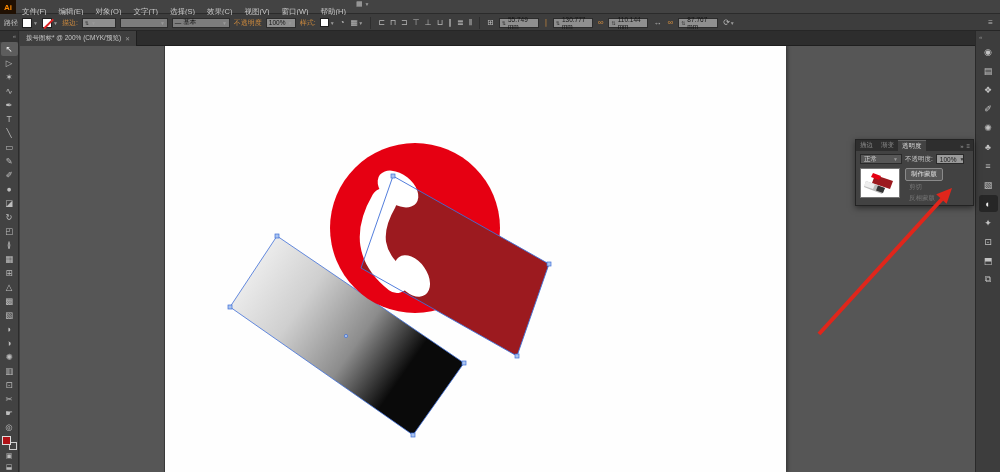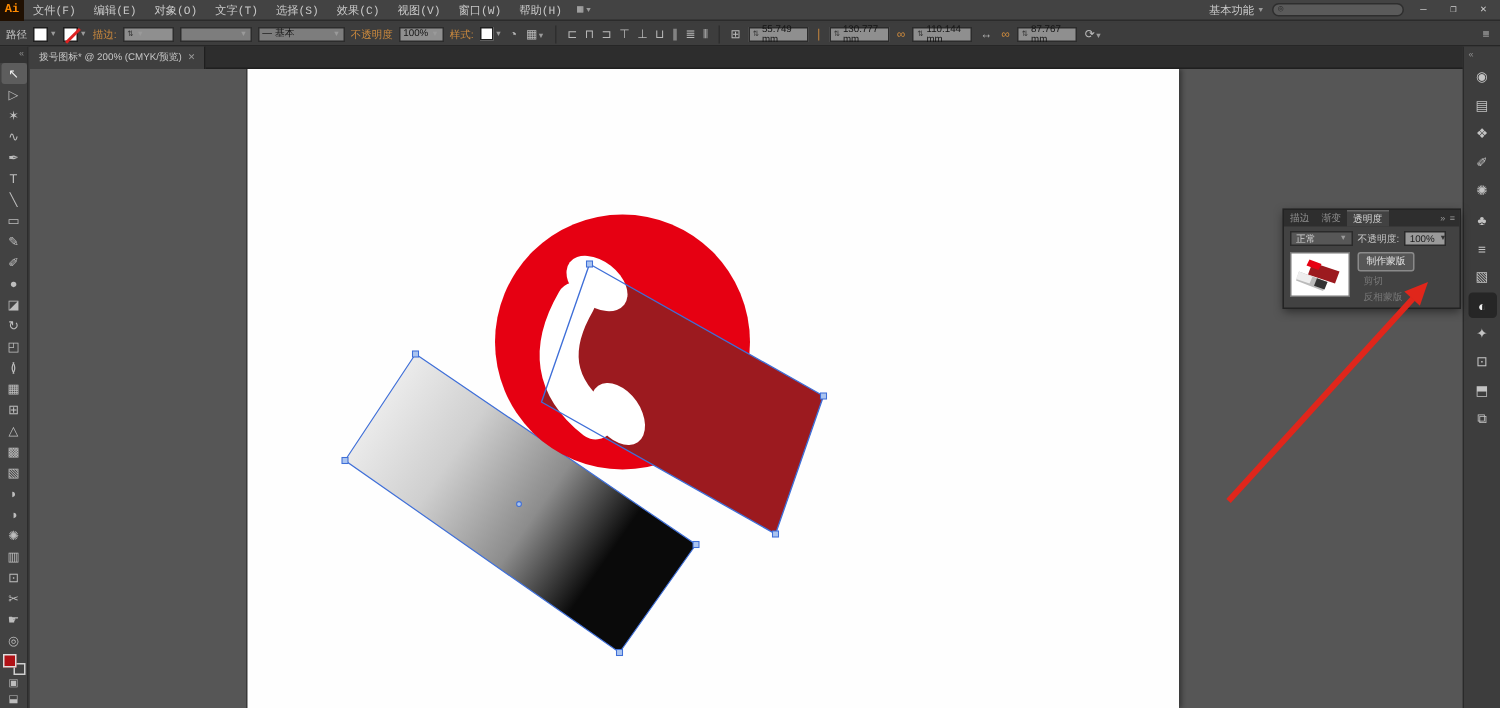--- a/index.html
+++ b/index.html
@@ -1,22 +1,22 @@
 <!DOCTYPE html>
 <html style="--circle-red: #e60012; --dark-red: #9c1a1f; --phone: #ffffff; --g-start: #ffffff; --g-mid: #8c8c8c; --g-end: #0a0a0a; --sel: #3f6fd8; --anchor: #aac4f0; --arrow: #e0261b;"><head>
 <meta charset="utf-8">
 <style>
   * { margin:0; padding:0; box-sizing:border-box; }
   html,body { width:1000px; height:472px; overflow:hidden; }
   body { font-family:"Liberation Sans","DejaVu Sans",sans-serif; background:#3d3d3d; position:relative; }
 
   
   .titlebar { position:absolute; left:0; top:0; width:1000px; height:14px;
-    background:#434343; border-bottom:1px solid #2b2b2b; display:flex; align-items:center;
-    font-size:7.5px; color:#c9c9c9;font-family:Liberation Mono, monospace; }
+    background:#434343; border-bottom:1px solid #2b2b2b; display:flex; align-items:flex-start;
+    font-size:7.5px; color:#c9c9c9; }
   .ai-logo { width:16px; height:14px; background:#201002; color:#ff8a00; font-weight:bold;
     font-size:8px; display:flex; align-items:center; justify-content:center; }
   .menu-item { padding:0 6px; height:24px; display:flex; align-items:center; cursor:default; }
   .tb-iconbtn { color:#b5b5b5; font-size:7px; padding:0 4px; display:flex; align-items:center; gap:2px; }
   .tb-right { margin-left:auto; display:flex; align-items:center; gap:6px; padding-right:4px; }
   .workspace { display:flex; align-items:center; gap:3px; color:#c9c9c9; }
   .caret { font-size:5px; color:#9a9a9a; }
   .searchbox { width:88px; height:9px; background:#5a5a5a; border:1px solid #2e2e2e;
     border-radius:5px; display:flex; align-items:center; padding:0 3px; gap:2px; }
   .searchbox .mag { font-size:6px; color:#2f2f2f; line-height:1; }
@@ -102,32 +102,20 @@
   <span class="menu-item">文件(F)</span>
   <span class="menu-item">编辑(E)</span>
   <span class="menu-item">对象(O)</span>
   <span class="menu-item">文字(T)</span>
   <span class="menu-item">选择(S)</span>
   <span class="menu-item">效果(C)</span>
   <span class="menu-item">视图(V)</span>
   <span class="menu-item">窗口(W)</span>
   <span class="menu-item">帮助(H)</span>
   <span class="tb-iconbtn">▦ <span class="caret">▼</span></span>
-  <div class="tb-right">
-    <span class="workspace">
-      <span>基本功能</span>
-        <span class="caret">▼</span>
-    </span>
-    <div class="searchbox">
-      <span class="mag">⌾</span>
-    </div>
-    <span class="winbtn">—</span>
-    <span class="winbtn">❐</span>
-    <span class="winbtn">✕</span>
-  </div>
 </div>
 
 <div class="controlbar">
   <span class="cb-label">路径</span>
   <span style="display:flex;align-items:center;gap:1px">
     <span class="swatch"></span>
       <span class="caret">▼</span>
   </span>
   <span style="display:flex;align-items:center;gap:1px">
     <span class="swatch none"></span>

